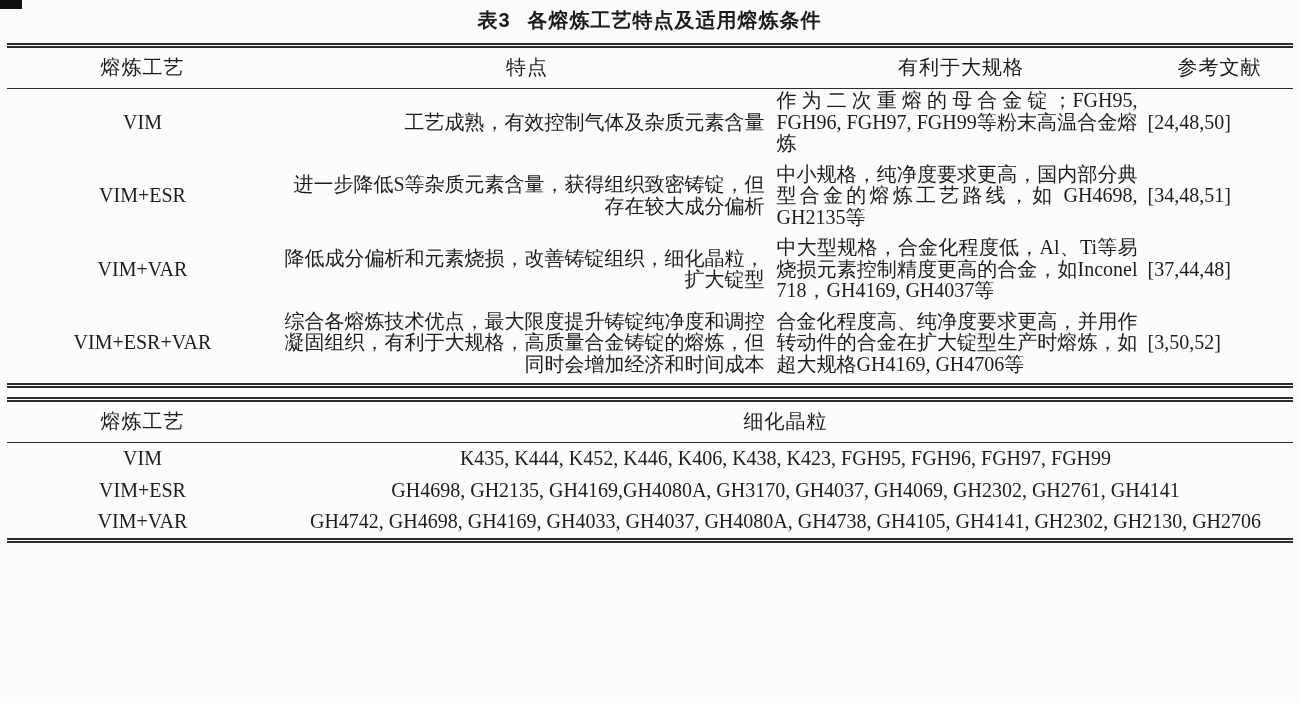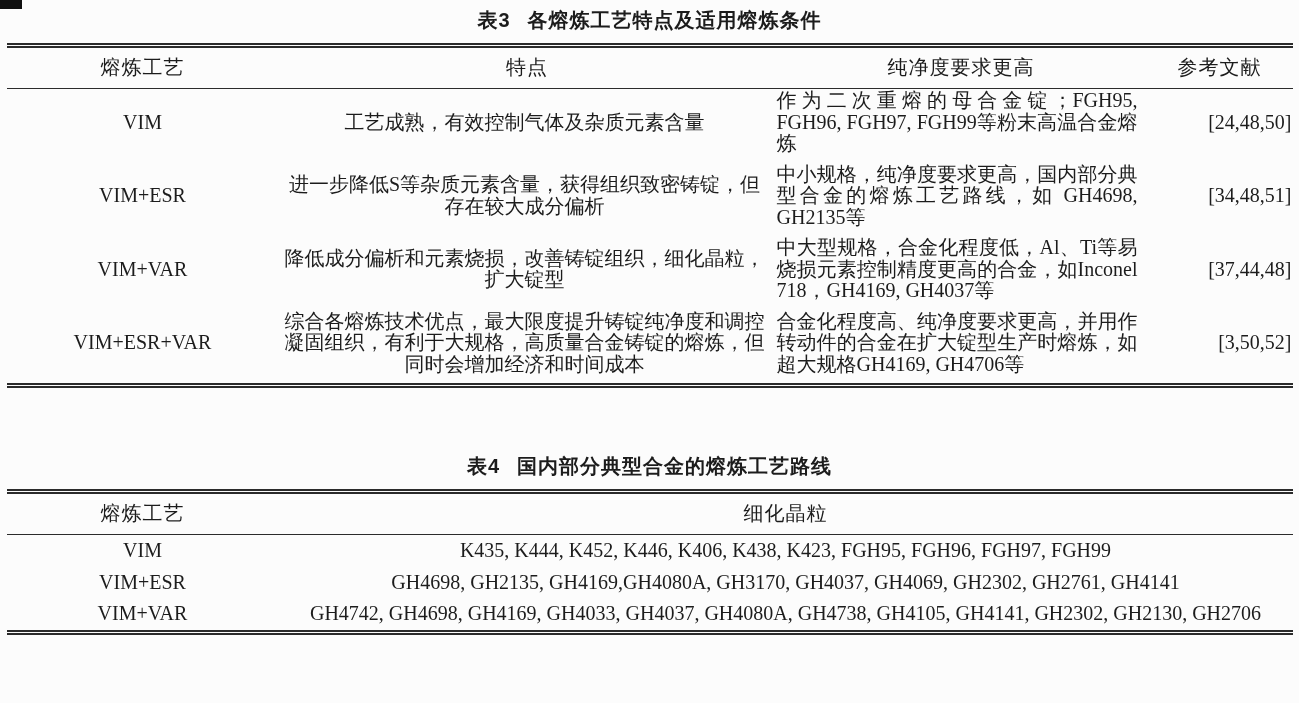--- a/index.html
+++ b/index.html
@@ -36,23 +36,23 @@
   thead th{
     border-bottom:1.5px solid #2b2b2b;
     font-weight:400;
     padding:6px 0 7px 0;
     font-size:20px;
     letter-spacing:1px;
   }
   td{ vertical-align:middle; line-height:21.5px; }
   .t3 td{ padding-bottom:8px; }
   .t3 .cell-proc{ text-align:center; }
-  .t3 .cell-feat{ text-align:center; padding-left:6px; padding-right:11px; }
+  .t3 .cell-feat{ text-align:right; padding-left:6px; padding-right:11px; }
   .t3 .cell-cond{ text-align:justify; text-align-last:left; padding-right:9px; }
-  .t3 .cell-refs{ text-align:right; }
+  .t3 .cell-refs{ text-align:left; }
   .gap-block{ margin-top:58px; }
   .t4 td{ padding-top:5px; padding-bottom:5px; text-align:center; }
 </style>
 </head>
 <body>
 
 <div class="page">
   <div class="scan-artifact"></div>
 
   <div class="cap cap-zh">
@@ -63,21 +63,21 @@
     <colgroup>
       <col style="width:272px">
         <col style="width:497px">
         <col style="width:371px">
         <col style="width:146px">
     </colgroup>
     <thead>
       <tr>
         <th>熔炼工艺</th>
         <th>特点</th>
-        <th>纯净度要求更高</th>
+        <th>有利于大规格</th>
         <th>参考文献</th>
       </tr>
     </thead>
     <tbody>
       <tr>
         <td class="cell-proc">VIM</td>
         <td class="cell-feat">工艺成熟，有效控制气体及杂质元素含量</td>
         <td class="cell-cond">作为二次重熔的母合金锭；FGH95, FGH96, FGH97, FGH99等粉末高温合金熔炼</td>
         <td class="cell-refs">[24,48,50]</td>
       </tr>
@@ -95,23 +95,20 @@
       </tr>
       <tr>
         <td class="cell-proc">VIM+ESR+VAR</td>
         <td class="cell-feat">综合各熔炼技术优点，最大限度提升铸锭纯净度和调控凝固组织，有利于大规格，高质量合金铸锭的熔炼，但同时会增加经济和时间成本</td>
         <td class="cell-cond">合金化程度高、纯净度要求更高，并用作转动件的合金在扩大锭型生产时熔炼，如超大规格GH4169, GH4706等</td>
         <td class="cell-refs">[3,50,52]</td>
       </tr>
     </tbody>
   </table>
 
-  <div class="cap cap-zh gap-block">
-    <span class="cap-label">表4</span><span>国内部分典型合金的熔炼工艺路线</span>
-  </div>
 
   <table class="t4">
     <colgroup>
       <col style="width:272px">
         <col style="width:1014px">
     </colgroup>
     <thead>
       <tr>
         <th>熔炼工艺</th>
         <th>细化晶粒</th>

